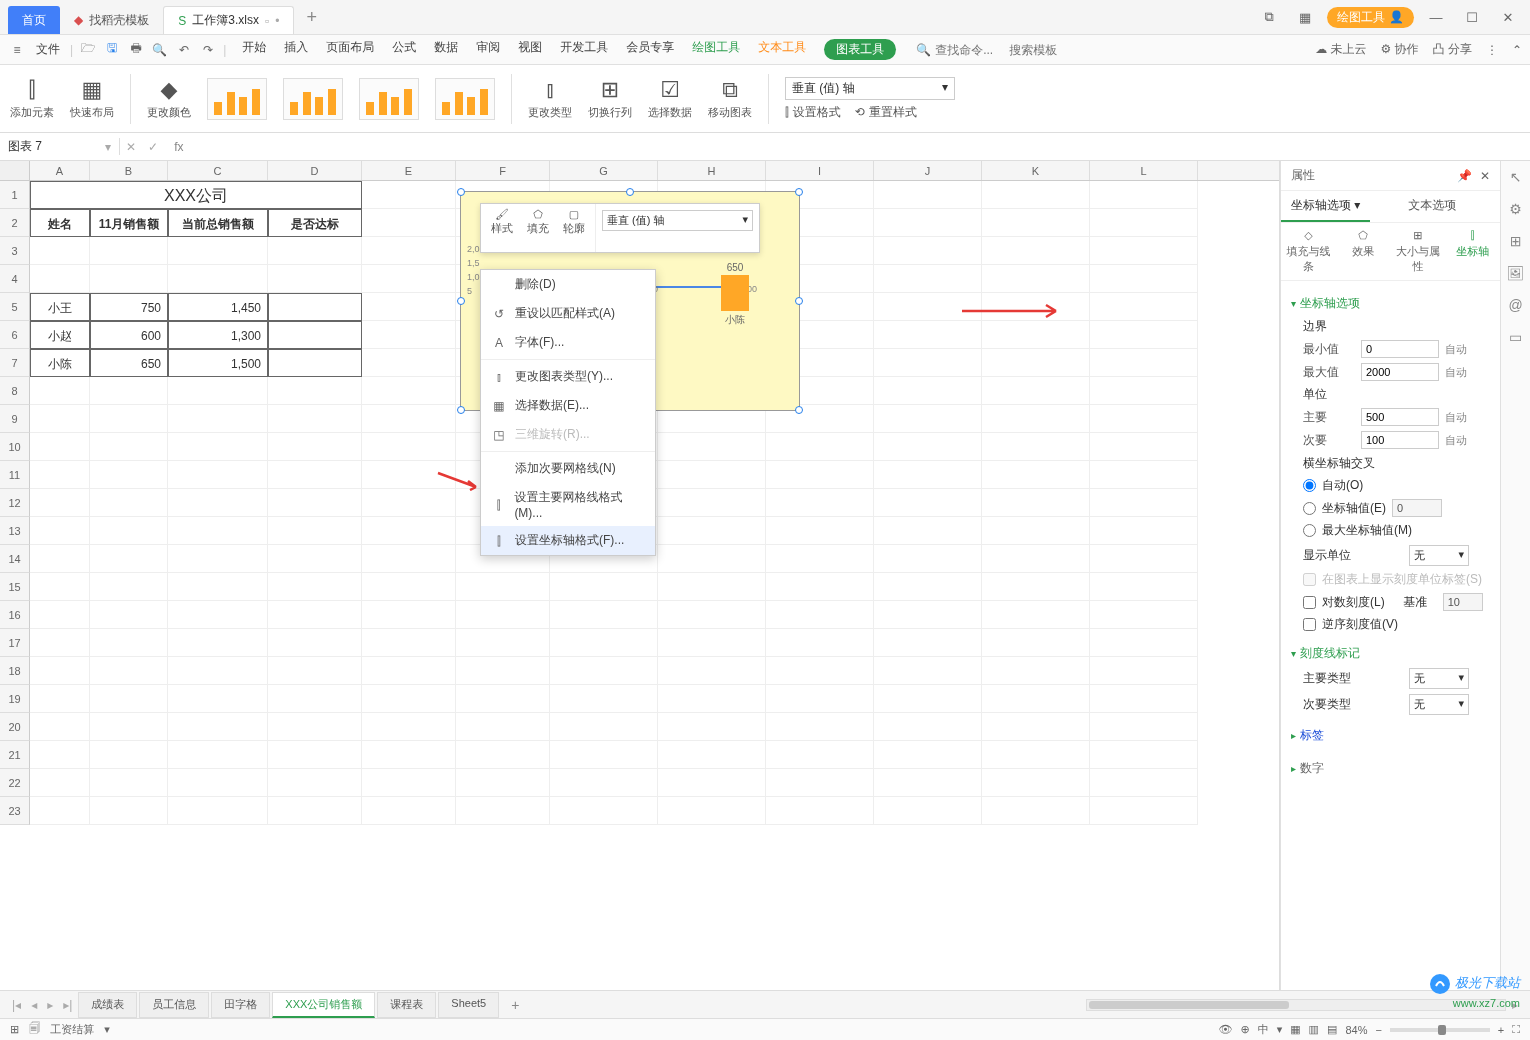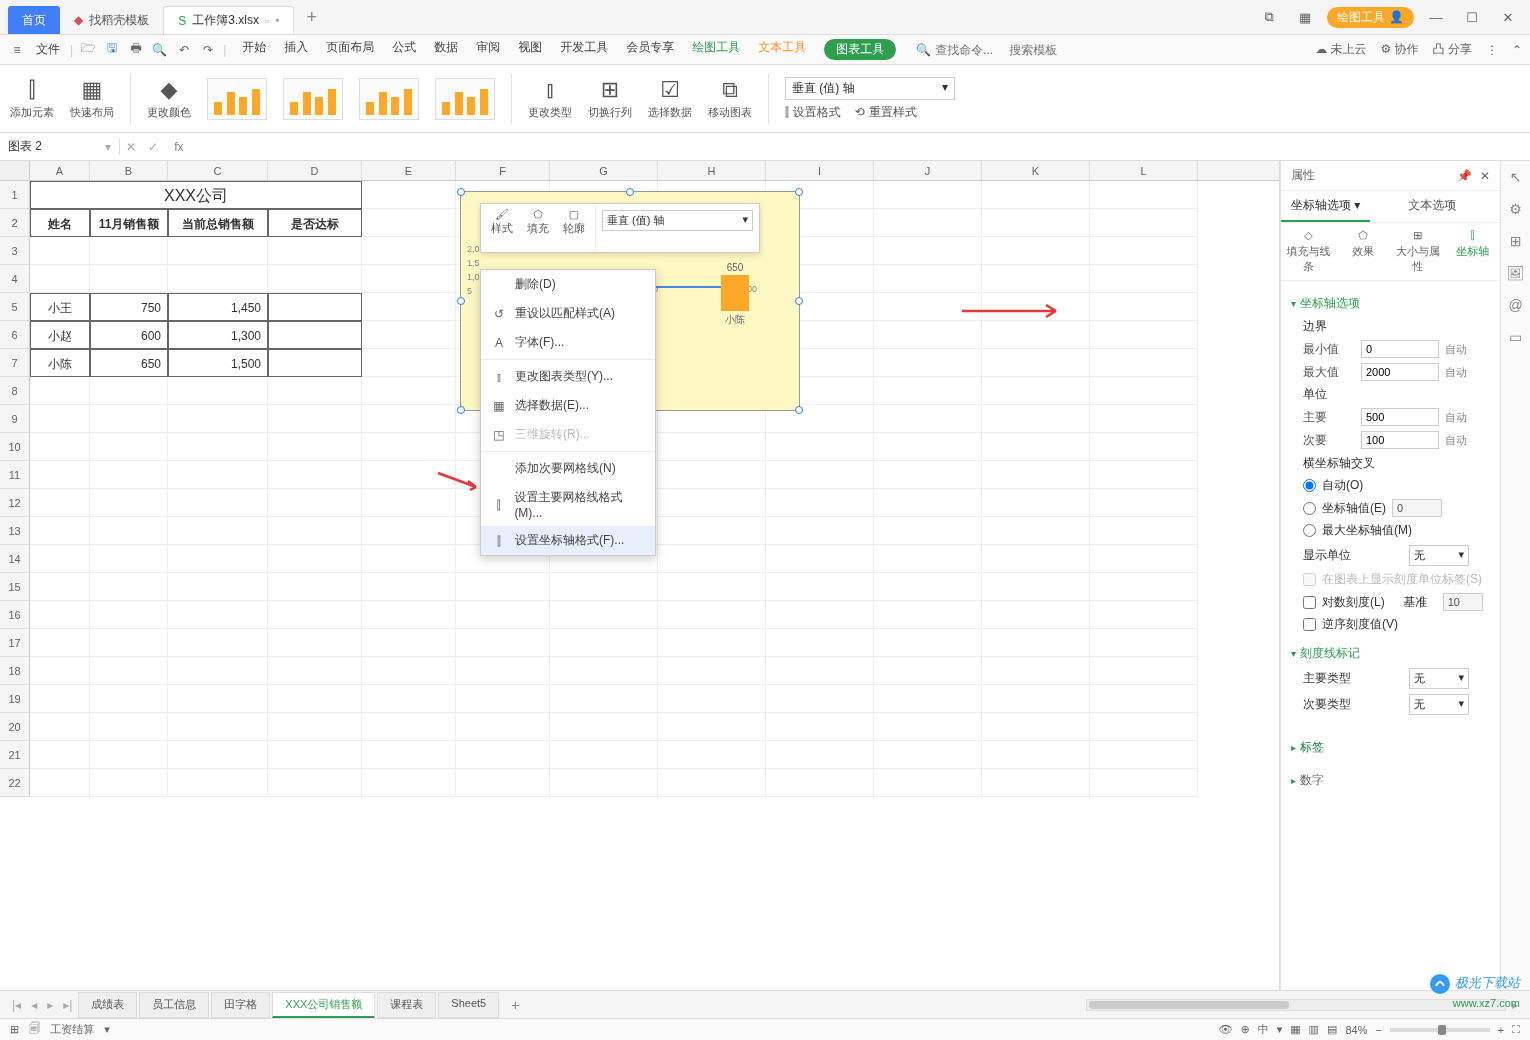--- a/index.html
+++ b/index.html
@@ -276,21 +276,21 @@
       <span class="rib-btn-sm">
           <span>⟲</span>
           <span>重置样式</span>
         </span>
     </div>
   </div>
 </div>
 
 <div class="fbar">
   <div class="namebox">
-      <span>图表 2</span>
+      <span>图表 7</span>
       <span style="color:#aaa">▾</span>
     </div>
   <span style="padding:0 6px;color:#aaa">✕</span>
   <span style="padding:0 6px;color:#aaa">✓</span>
   <span class="fx">fx</span>
   <div style="flex:1"></div>
 </div>
 
 <div class="main">
   <div class="sheet-area">
@@ -632,20 +632,35 @@
           <div class="cell" style="width: 94px;"></div>
           <div class="cell" style="width: 94px;"></div>
           <div class="cell" style="width: 94px;"></div>
           <div class="cell" style="width: 108px;"></div>
           <div class="cell" style="width: 108px;"></div>
           <div class="cell" style="width: 108px;"></div>
           <div class="cell" style="width: 108px;"></div>
           <div class="cell" style="width: 108px;"></div>
           <div class="cell" style="width: 108px;"></div>
         </div>
+        <div class="row">
+          <div class="row-h">23</div>
+          <div class="cell" style="width: 60px;"></div>
+          <div class="cell" style="width: 78px;"></div>
+          <div class="cell" style="width: 100px;"></div>
+          <div class="cell" style="width: 94px;"></div>
+          <div class="cell" style="width: 94px;"></div>
+          <div class="cell" style="width: 94px;"></div>
+          <div class="cell" style="width: 108px;"></div>
+          <div class="cell" style="width: 108px;"></div>
+          <div class="cell" style="width: 108px;"></div>
+          <div class="cell" style="width: 108px;"></div>
+          <div class="cell" style="width: 108px;"></div>
+          <div class="cell" style="width: 108px;"></div>
+        </div>
       </div>
 
     <div class="chart-obj">
       <div class="chart-handles">
         <div class="h" style="left:-4px;top:-4px"></div>
           <div class="h" style="right:-4px;top:-4px"></div>
         <div class="h" style="left:-4px;bottom:-4px"></div>
           <div class="h" style="right:-4px;bottom:-4px"></div>
         <div class="h" style="left:50%;top:-4px;margin-left:-4px"></div>
         <div class="h" style="left:50%;bottom:-4px;margin-left:-4px"></div>
@@ -838,21 +853,21 @@
           </div>
       </div>
       <div class="prop-row indent">
         <span style="width:100px">次要类型</span>
         <div class="prop-select">
             <span>无</span>
             <span>▾</span>
           </div>
       </div>
 
-      <div class="prop-sec-title collapsed" style="margin-top:24px;color:#15803d">标签</div>
+      <div class="prop-sec-title collapsed" style="margin-top:12px;color:#1d4ed8">标签</div>
       <div class="prop-sec-title collapsed" style="margin-top:16px;color:#666">数字</div>
     </div>
   </div>
 
   <div class="side-strip">
     <span class="s-ic">↖</span>
     <span class="s-ic">⚙</span>
     <span class="s-ic">⊞</span>
     <span class="s-ic">🖼</span>
     <span class="s-ic">@</span>

